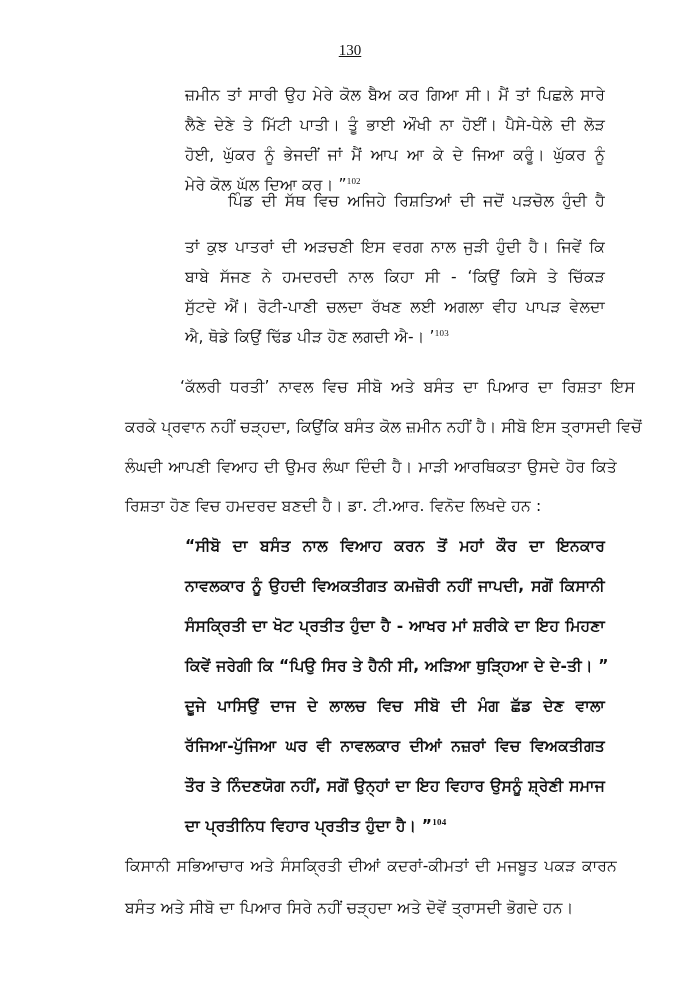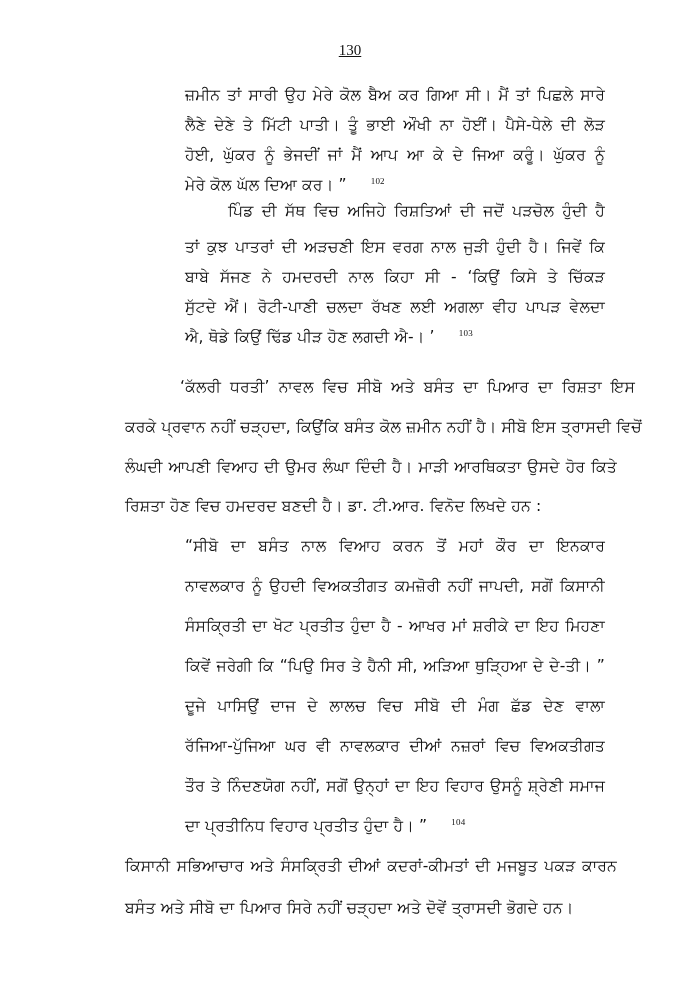--- a/index.html
+++ b/index.html
@@ -2,42 +2,42 @@
 <html><head>
 <meta charset="utf-8">
 <style>
   html, body { margin: 0; padding: 0; background: #ffffff; }
   body { width: 700px; height: 989px; position: relative; overflow: hidden;
          font-family: "DejaVu Sans", "Liberation Sans", sans-serif; color: #111; }
   .page-number { position: absolute; top: 42px; left: 0; width: 700px; text-align: center;
                  font-family: "Liberation Serif", "DejaVu Serif", serif; font-size: 15px; text-decoration: underline; }
   .line { position: absolute; font-size: 15.5px; white-space: nowrap; letter-spacing: 0.2px; }
   .just { text-align: justify; text-align-last: justify; }
-  sup { font-family: "Liberation Serif", serif; font-size: 9px; vertical-align: 6px; margin-left: 24px; }
+  sup { font-family: "Liberation Serif", serif; font-size: 9px; vertical-align: 6px; }
   .l-block { left: 185px; width: 420px; }
   .l-block-indent { left: 228px; width: 377px; }
   .l-full { left: 113px; width: 492px; margin-left: 12px; }
   .l-full-indent { left: 150px; width: 455px; margin-left: 30px; }
-  .l-quote { left: 185px; width: 420px; }
+  .l-quote { left: 185px; width: 420px; font-weight: bold; }
 </style>
 </head>
 <body>
 
 <div>
   <div class="page-number">130</div>
 
   <div>
     <div class="line l-block just" style="top:86px">ਜ਼ਮੀਨ ਤਾਂ ਸਾਰੀ ਉਹ ਮੇਰੇ ਕੋਲ ਬੈਅ ਕਰ ਗਿਆ ਸੀ। ਮੈਂ ਤਾਂ ਪਿਛਲੇ ਸਾਰੇ</div>
     <div class="line l-block just" style="top:116px">ਲੈਣੇ ਦੇਣੇ ਤੇ ਮਿੱਟੀ ਪਾਤੀ। ਤੂੰ ਭਾਈ ਔਖੀ ਨਾ ਹੋਈਂ। ਪੈਸੇ-ਧੇਲੇ ਦੀ ਲੋੜ</div>
     <div class="line l-block just" style="top:146px">ਹੋਈ, ਘੁੱਕਰ ਨੂੰ ਭੇਜਦੀਂ ਜਾਂ ਮੈਂ ਆਪ ਆ ਕੇ ਦੇ ਜਿਆ ਕਰੂੰ। ਘੁੱਕਰ ਨੂੰ</div>
     <div class="line l-block" style="top:176px"><span>ਮੇਰੇ ਕੋਲ ਘੱਲ ਦਿਆ ਕਰ। ”</span><sup>102</sup></div>
   </div>
 
   <div>
-    <div class="line l-block-indent just" style="top:202px">ਪਿੰਡ ਦੀ ਸੱਥ ਵਿਚ ਅਜਿਹੇ ਰਿਸ਼ਤਿਆਂ ਦੀ ਜਦੋਂ ਪੜਚੋਲ ਹੁੰਦੀ ਹੈ</div>
+    <div class="line l-block-indent just" style="top:192px">ਪਿੰਡ ਦੀ ਸੱਥ ਵਿਚ ਅਜਿਹੇ ਰਿਸ਼ਤਿਆਂ ਦੀ ਜਦੋਂ ਪੜਚੋਲ ਹੁੰਦੀ ਹੈ</div>
     <div class="line l-block just" style="top:238px">ਤਾਂ ਕੁਝ ਪਾਤਰਾਂ ਦੀ ਅੜਚਣੀ ਇਸ ਵਰਗ ਨਾਲ ਜੁੜੀ ਹੁੰਦੀ ਹੈ। ਜਿਵੇਂ ਕਿ</div>
     <div class="line l-block just" style="top:268px">ਬਾਬੇ ਸੱਜਣ ਨੇ ਹਮਦਰਦੀ ਨਾਲ ਕਿਹਾ ਸੀ - ‘ਕਿਉਂ ਕਿਸੇ ਤੇ ਚਿੱਕੜ</div>
     <div class="line l-block just" style="top:298px">ਸੁੱਟਦੇ ਐਂ। ਰੋਟੀ-ਪਾਣੀ ਚਲਦਾ ਰੱਖਣ ਲਈ ਅਗਲਾ ਵੀਹ ਪਾਪੜ ਵੇਲਦਾ</div>
     <div class="line l-block" style="top:328px"><span>ਐ, ਥੋਡੇ ਕਿਉਂ ਢਿੱਡ ਪੀੜ ਹੋਣ ਲਗਦੀ ਐ-। ’</span><sup>103</sup></div>
   </div>
 
   <div>
     <div class="line l-full-indent just" style="top:378px">‘ਕੱਲਰੀ ਧਰਤੀ’ ਨਾਵਲ ਵਿਚ ਸੀਬੋ ਅਤੇ ਬਸੰਤ ਦਾ ਪਿਆਰ ਦਾ ਰਿਸ਼ਤਾ ਇਸ</div>
     <div class="line l-full just" style="top:418px">ਕਰਕੇ ਪ੍ਰਵਾਨ ਨਹੀਂ ਚੜ੍ਹਦਾ, ਕਿਉਂਕਿ ਬਸੰਤ ਕੋਲ ਜ਼ਮੀਨ ਨਹੀਂ ਹੈ। ਸੀਬੋ ਇਸ ਤ੍ਰਾਸਦੀ ਵਿਚੋਂ</div>
     <div class="line l-full just" style="top:458px">ਲੰਘਦੀ ਆਪਣੀ ਵਿਆਹ ਦੀ ਉਮਰ ਲੰਘਾ ਦਿੰਦੀ ਹੈ। ਮਾੜੀ ਆਰਥਿਕਤਾ ਉਸਦੇ ਹੋਰ ਕਿਤੇ</div>

